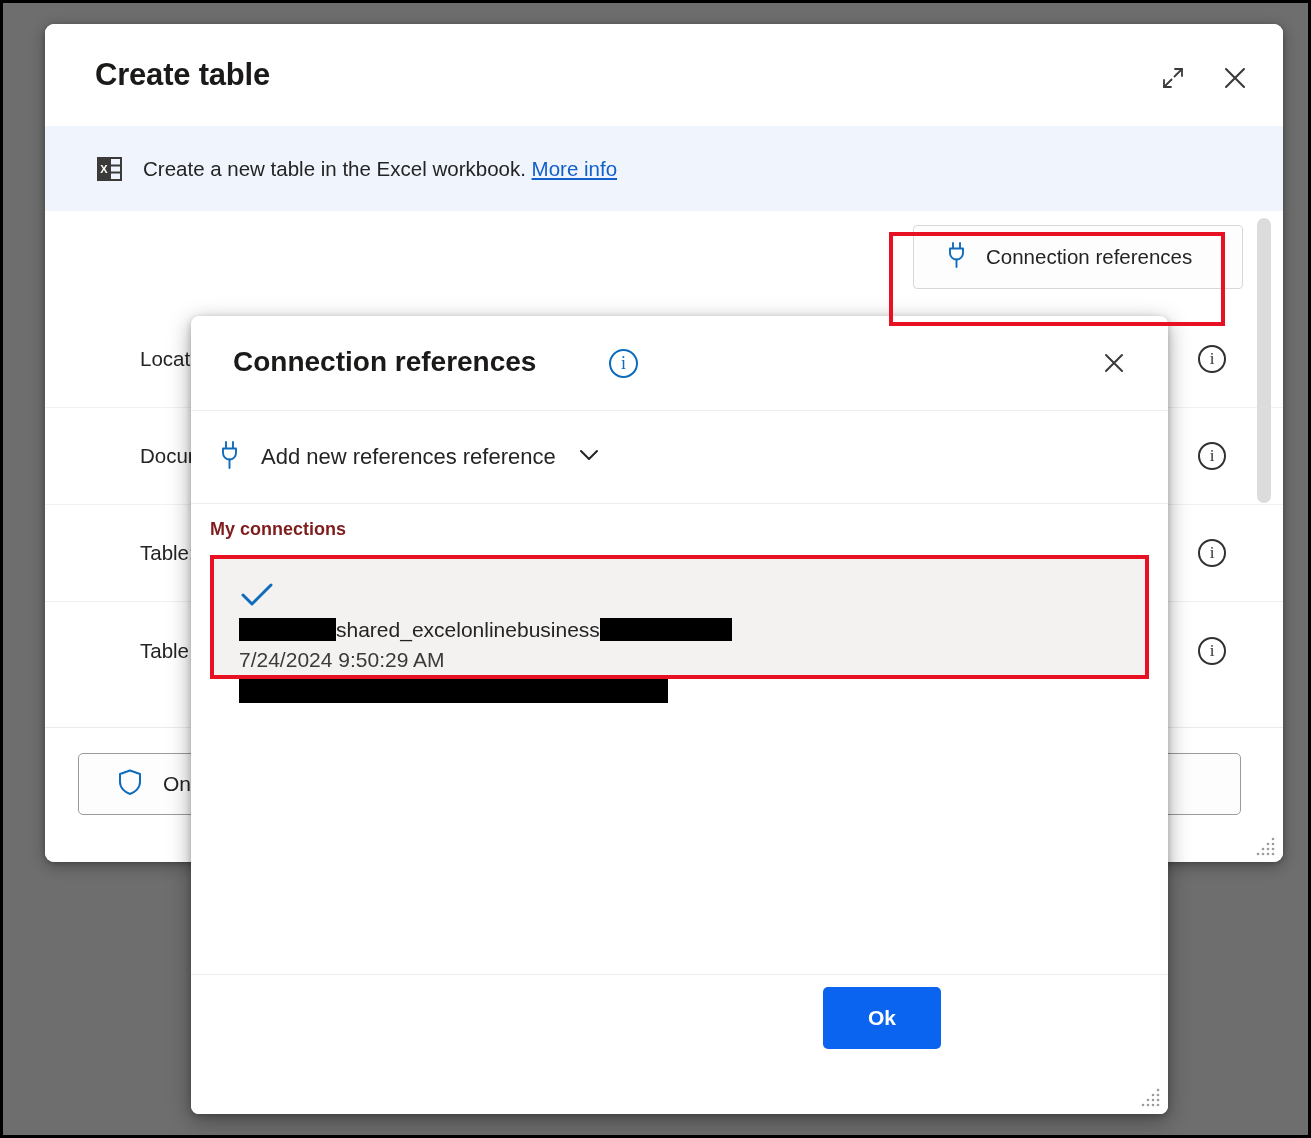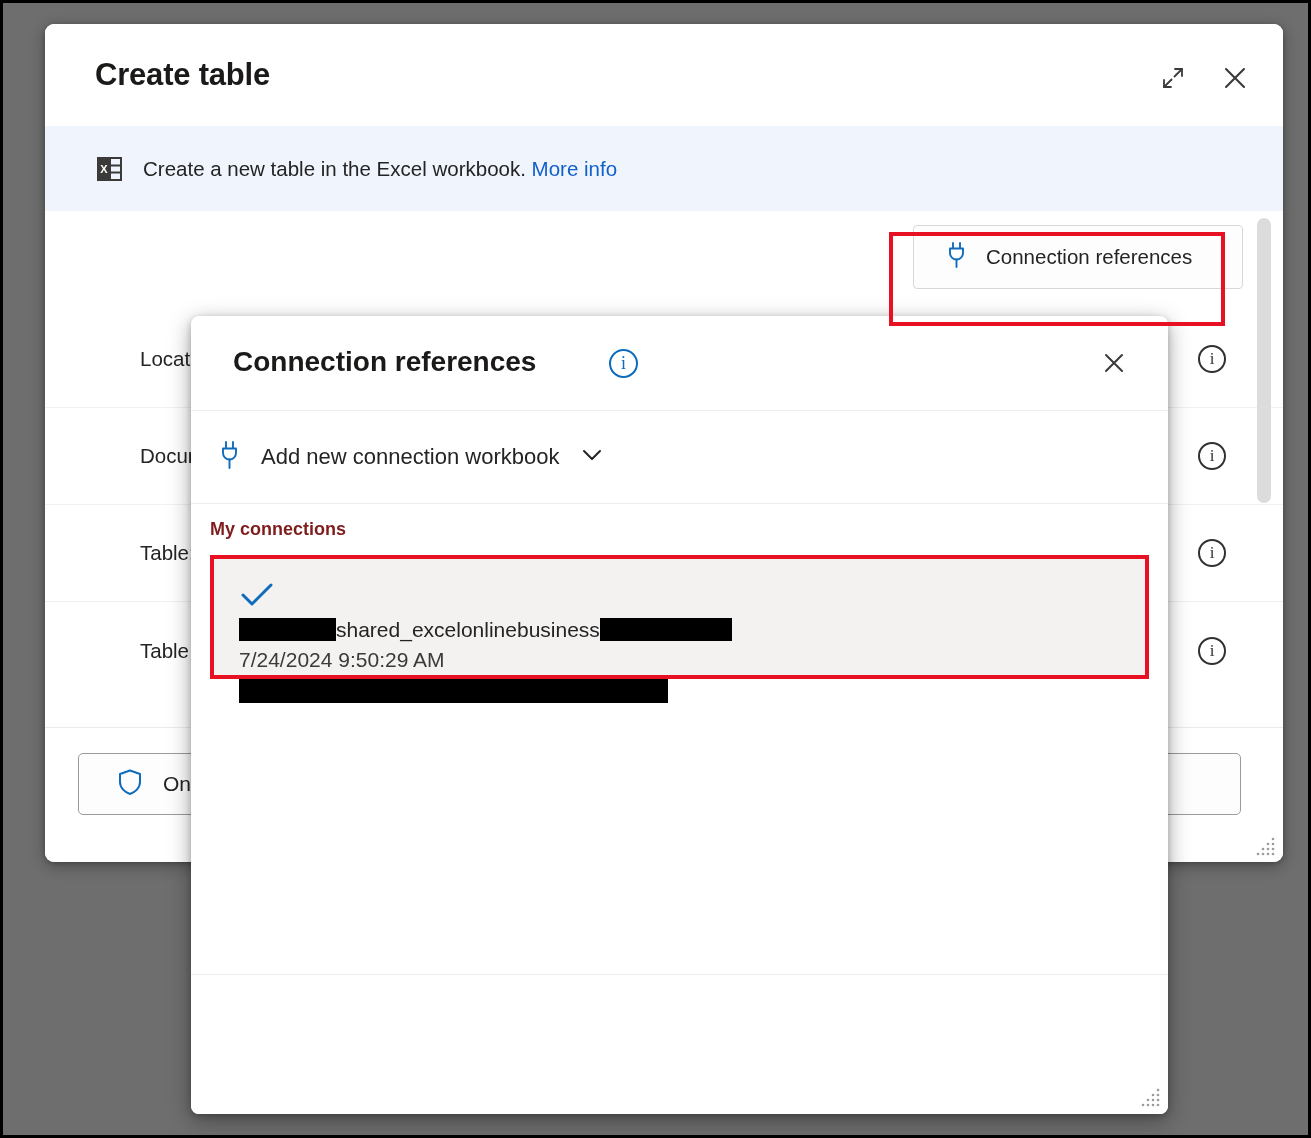--- a/index.html
+++ b/index.html
@@ -81,20 +81,21 @@
     flex: 0 0 30px;
     position: relative;
   }
 
   .ct-banner-text {
     font-size: 20.5px;
     color: #242424;
   }
   .ct-banner-link {
     color: #1160c9;
+    text-decoration: underline;
     cursor: pointer;
   }
 
   .ct-body {
     position: relative;
     height: 516px;
     background: #ffffff;
   }
 
   .conn-ref-btn {
@@ -566,21 +567,21 @@
 
   <div class="cd-addnew">
     <span>
       <svg width="22" height="30" viewBox="0 0 22 30">
         <line x1="7" y1="2" x2="7" y2="8" stroke="#0f6cbd" stroke-width="1.9" stroke-linecap="round"></line>
         <line x1="14" y1="2" x2="14" y2="8" stroke="#0f6cbd" stroke-width="1.9" stroke-linecap="round"></line>
         <path d="M4 8.5 L17 8.5 L17 13 A6.5 6.5 0 0 1 4 13 Z" fill="none" stroke="#0f6cbd" stroke-width="1.9" stroke-linejoin="round"></path>
         <line x1="10.5" y1="19.5" x2="10.5" y2="28" stroke="#0f6cbd" stroke-width="1.9" stroke-linecap="round"></line>
       </svg>
     </span>
-    <span class="cd-addnew-label">Add new connection workbook</span>
+    <span class="cd-addnew-label">Add new references reference</span>
     <span>
       <svg width="26" height="26" viewBox="0 0 26 26">
         <path d="M5 9 L13 17 L21 9" fill="none" stroke="#242424" stroke-width="2" stroke-linecap="round" stroke-linejoin="round"></path>
       </svg>
     </span>
   </div>
 
   <div class="cd-section-title">My connections</div>
 
   <div class="conn-item">
@@ -597,20 +598,21 @@
       </div>
       <div class="conn-line2">7/24/2024 9:50:29 AM</div>
       <div class="conn-line3">
         <span class="redact-c"></span>
       </div>
     </div>
     <div class="red-outline-2"></div>
   </div>
 
   <div class="cd-footer">
+    <button class="ok-btn">Ok</button>
     <span class="cd-grip">
       <svg width="22" height="22" viewBox="0 0 22 22">
         <g fill="#9b9b9b">
           <circle cx="18" cy="4" r="1.3"></circle>
           <circle cx="18" cy="9" r="1.3"></circle>
             <circle cx="13" cy="9" r="1.3"></circle>
           <circle cx="18" cy="14" r="1.3"></circle>
             <circle cx="13" cy="14" r="1.3"></circle>
             <circle cx="8" cy="14" r="1.3"></circle>
           <circle cx="18" cy="19" r="1.3"></circle>

